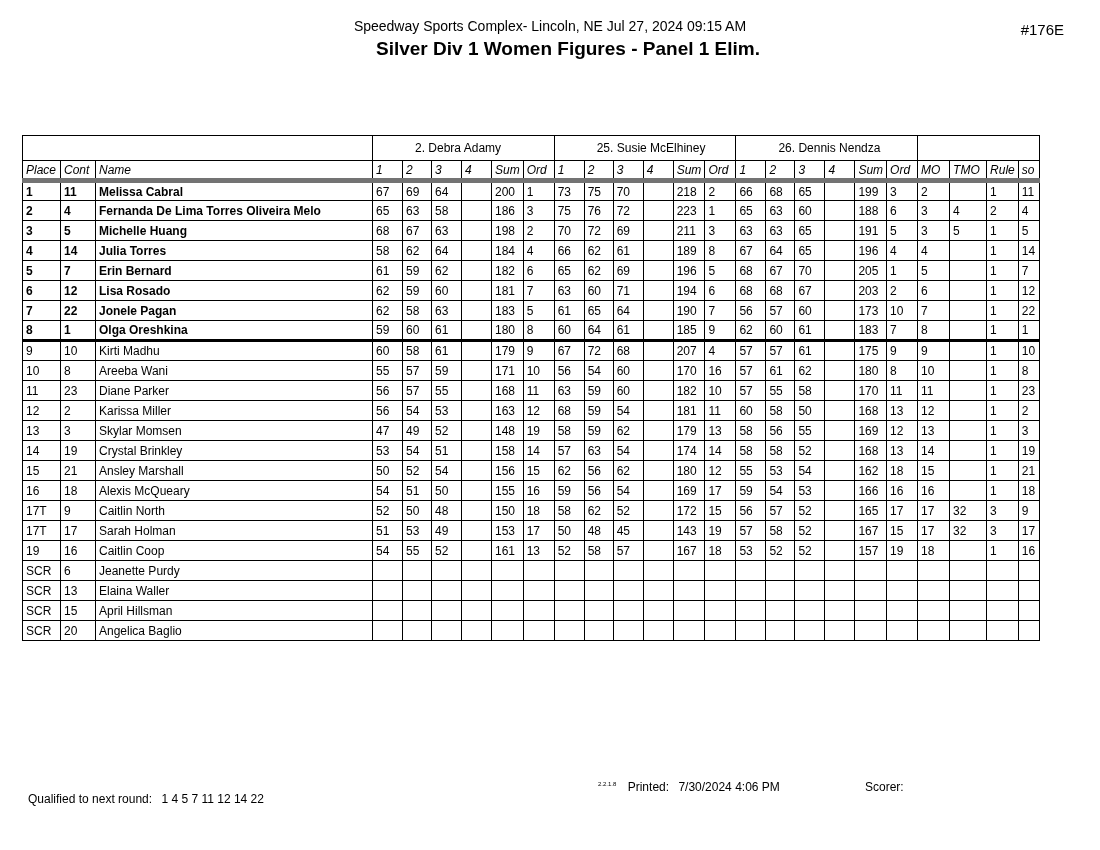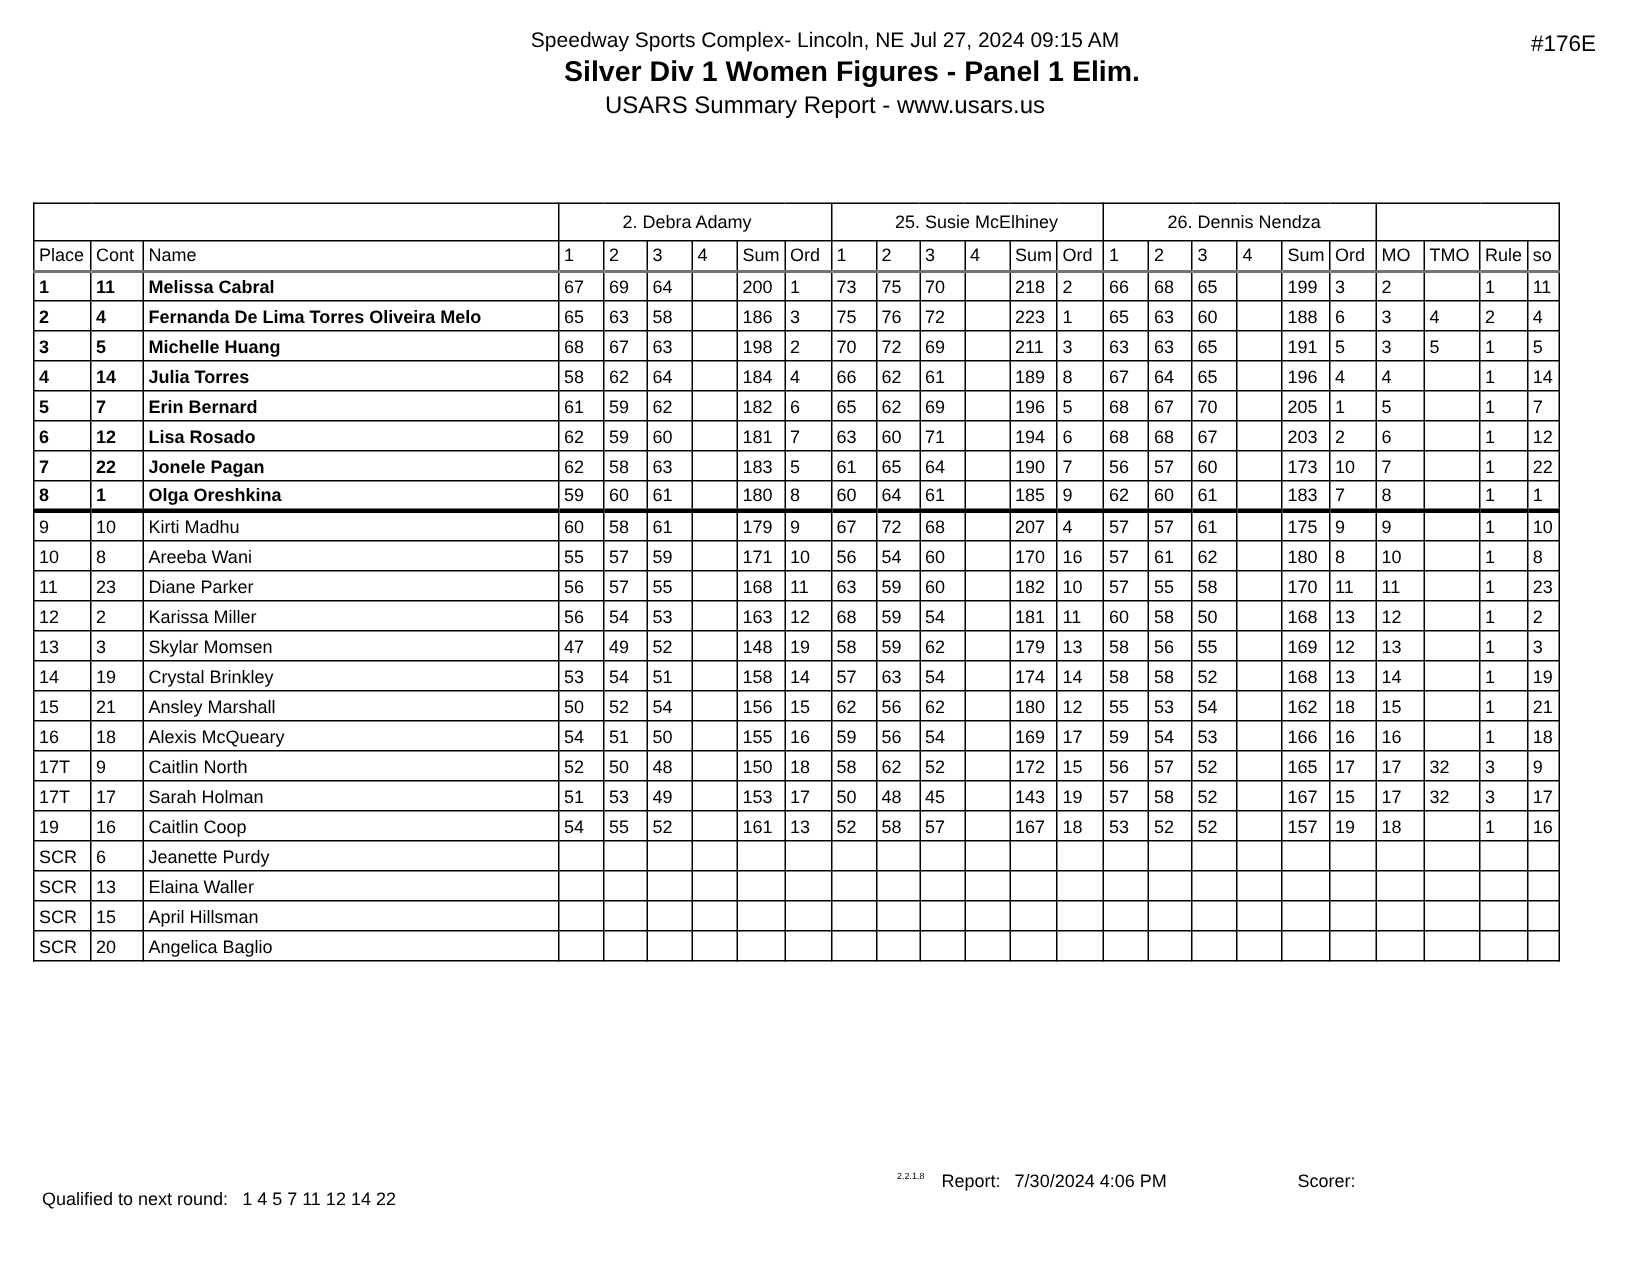--- a/index.html
+++ b/index.html
@@ -61,21 +61,21 @@
     height: 20px;
     padding: 0 3px;
     white-space: nowrap;
     overflow: hidden;
     text-align: left;
     vertical-align: middle;
   }
   tr.judge-row td { height: 25px; padding-left: 42px; }
   td.blank { border: none; background: transparent; }
   td.judge-name { font-size: 12px; padding-left: 5px; }
-  tr.colhead-row th { border-bottom: 2px solid #737373; }
+  tr.colhead-row th { border-bottom: 5px solid #737373; font-style: italic; }
   td.c-ord, th.c-ord {
     border-left: 3px solid #000;
     border-right: 3px solid #000;
     font-weight: bold;
     text-align: center;
   }
   td.c-sum { text-align: right; }
   td.c-cont, th.c-cont { text-align: center; }
   th.c-cont { text-align: left; }
   td.c-rule { text-align: right; }
@@ -94,21 +94,20 @@
 </style>
 </head>
 <body>
 
 <div class="page">
 
 
   <div class="header">
     <div class="venue">Speedway Sports Complex- Lincoln, NE  Jul 27, 2024  09:15 AM</div>
     <div class="event">Silver Div 1 Women Figures - Panel 1 Elim.</div>
-    <div class="report">USARS Summary Report - www.usars.us</div>
   </div>
 
   <div class="docnum">#176E</div>
 
   <table class="results">
     <colgroup>
         <col style="width: 38px;">
         <col style="width: 35px;">
         <col style="width: 277px;">
         <col style="width: 30px;">
@@ -795,21 +794,21 @@
       </tbody>
   </table>
 
   <div class="footer">
     <div class="foot-qual">
       <span>Qualified to next round:</span>
       <span>1 4 5 7 11 12 14 22</span>
     </div>
     <div class="foot-printed">
       <sup>2.2.1.8</sup>
-      <span>Report:</span>
+      <span>Printed:</span>
       <span>7/30/2024  4:06 PM</span>
     </div>
     <div class="foot-scorer">
       <span>Scorer:</span>
     </div>
   </div>
 
 </div>
 
 </body></html>

